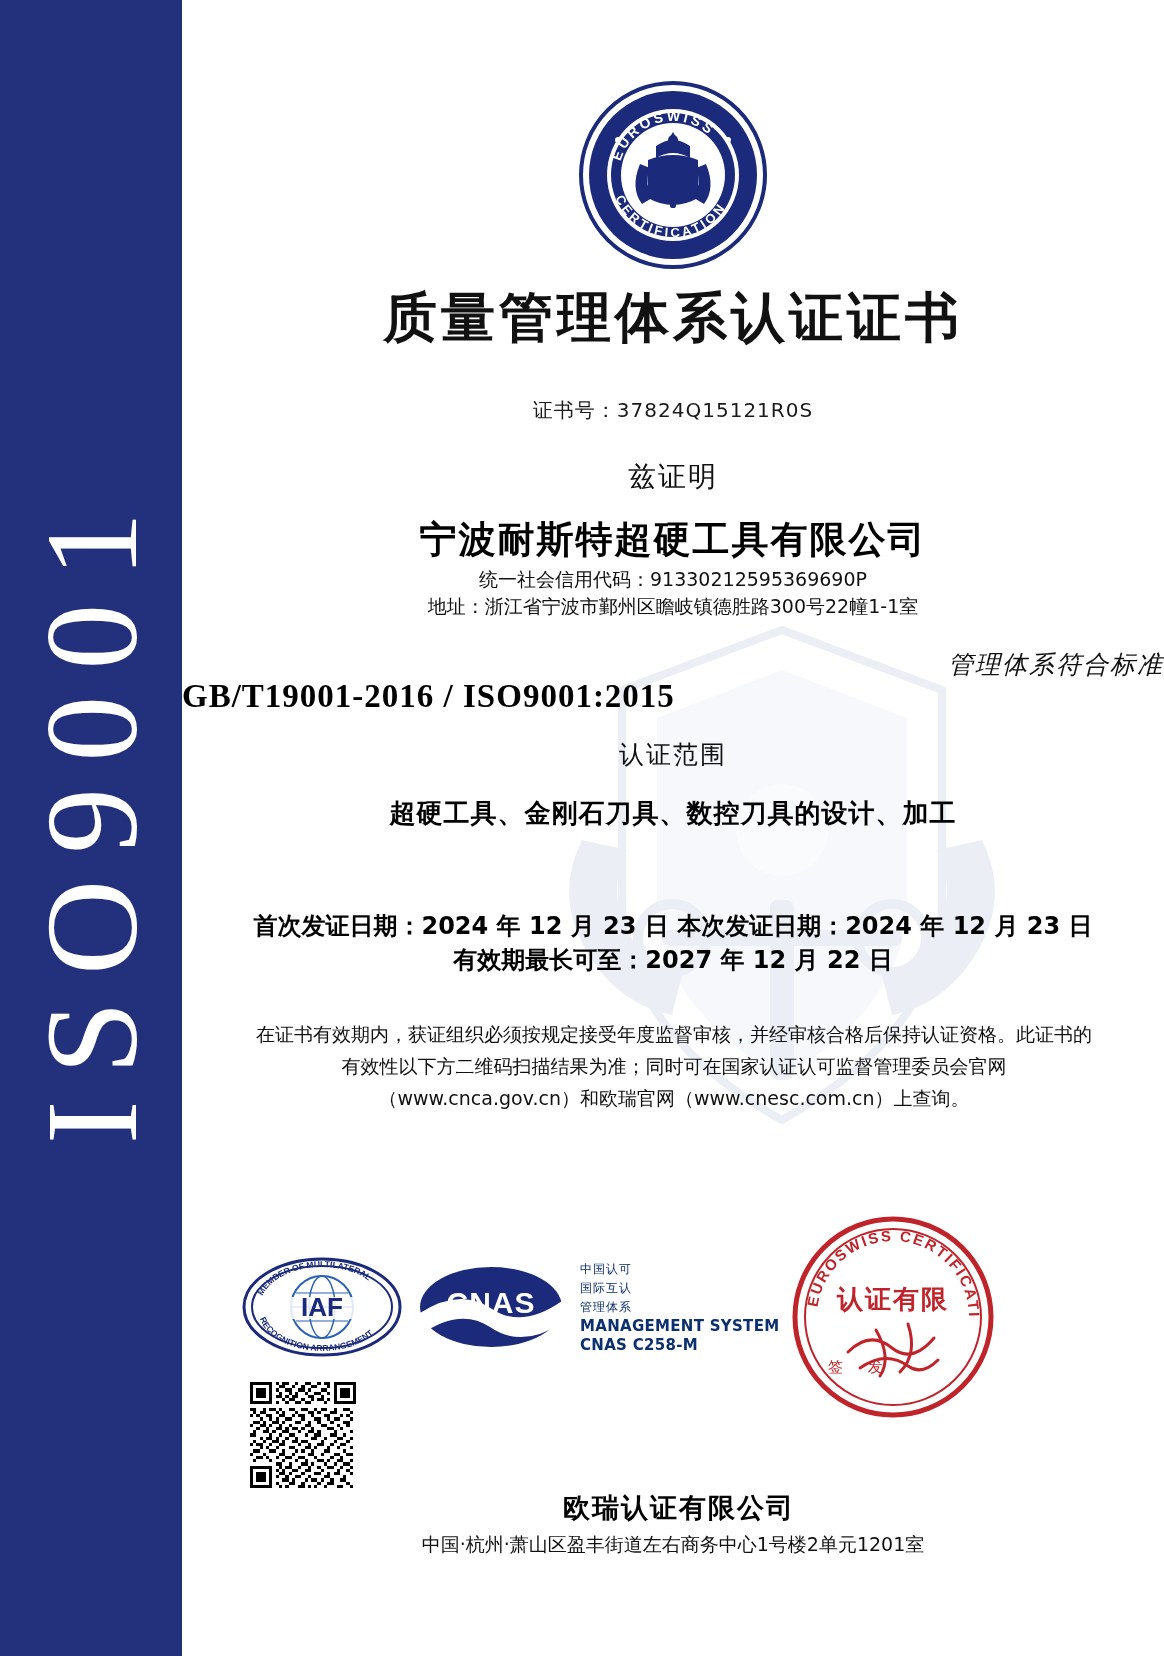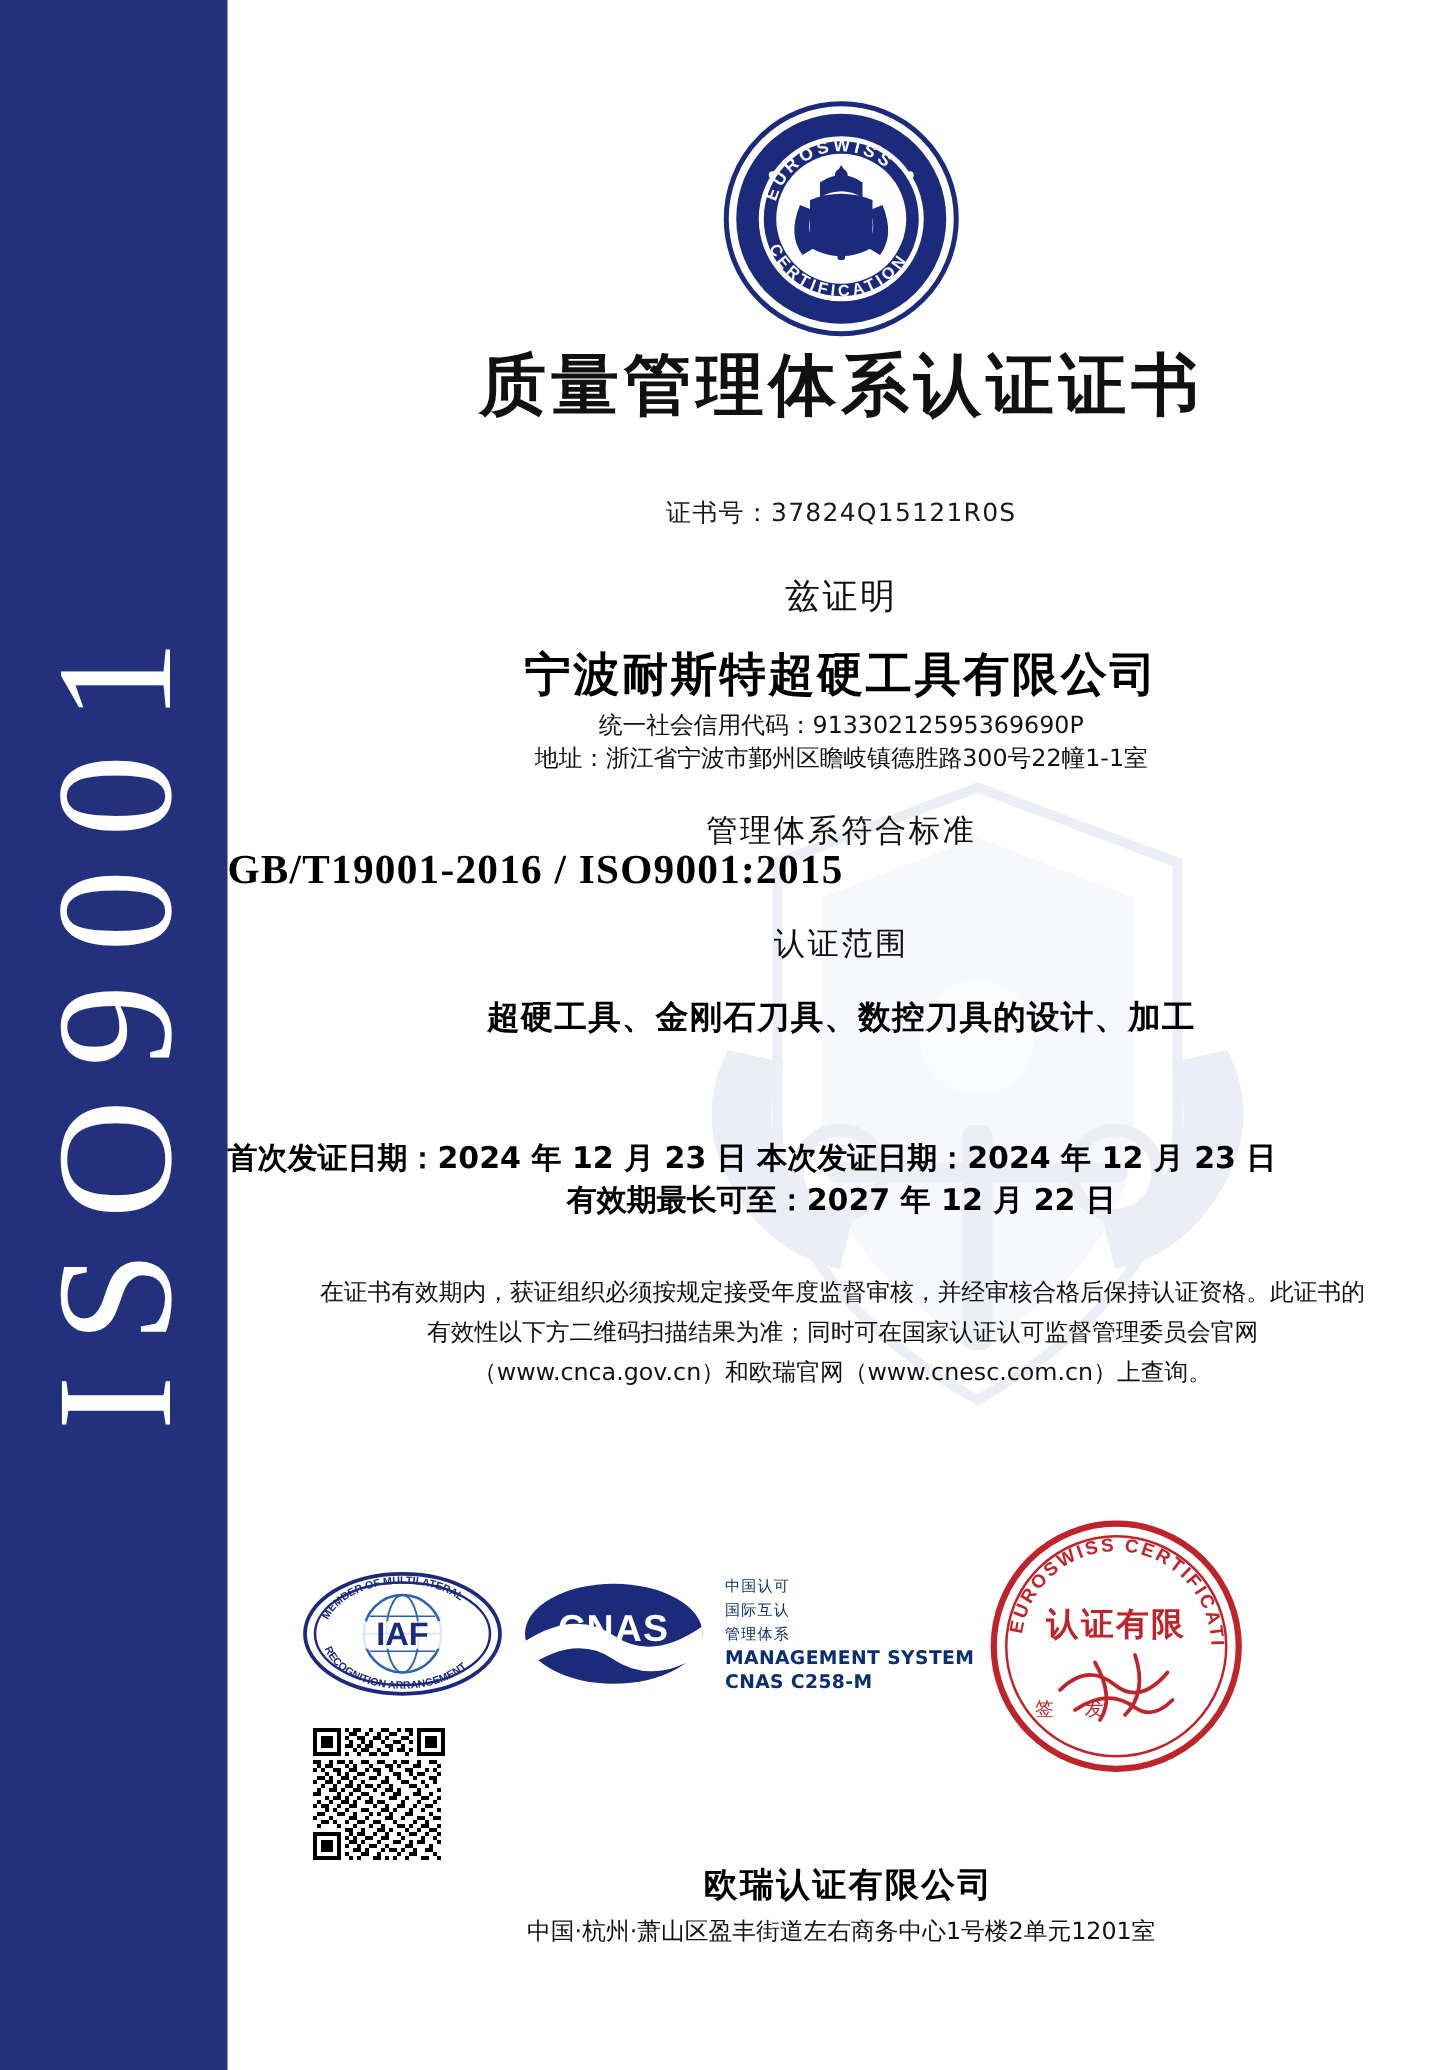--- a/index.html
+++ b/index.html
@@ -74,21 +74,21 @@
     right: 0;
     top: 80px;
     display: flex;
     justify-content: center;
   }
 
   .title {
     position: absolute;
     left: 0;
     right: 0;
-    top: 272px;
+    top: 282px;
     text-align: center;
     font-family: "DejaVu Sans", sans-serif;
     font-size: 54px;
     font-weight: bold;
     letter-spacing: 4px;
     color: #111111;
   }
 
   .cert-no {
     position: absolute;
@@ -148,25 +148,26 @@
     font-family: "DejaVu Sans", sans-serif;
     font-size: 19px;
     color: #111111;
   }
 
   .std-label {
     position: absolute;
     left: 0;
     right: 0;
     top: 648px;
-    text-align: center;
+    text-align: right;
     font-family: "DejaVu Sans", sans-serif;
     font-size: 25px;
     color: #111111;
     letter-spacing: 2px;
+    font-style: italic;
   }
 
   .std-value {
     position: absolute;
     left: 0;
     right: 0;
     top: 678px;
     font-family: "Liberation Serif", serif;
     font-size: 33px;
     font-weight: bold;
@@ -197,21 +198,21 @@
     font-weight: bold;
     color: #000000;
     letter-spacing: 1px;
   }
 
   .dates-line1 {
     position: absolute;
     left: 0;
     right: 0;
     top: 910px;
-    text-align: left;
+    text-align: center;
     font-family: "DejaVu Sans", sans-serif;
     font-size: 24px;
     font-weight: bold;
     color: #000000;
   }
   .dates-line2 {
     position: absolute;
     left: 0;
     right: 0;
     top: 944px;

